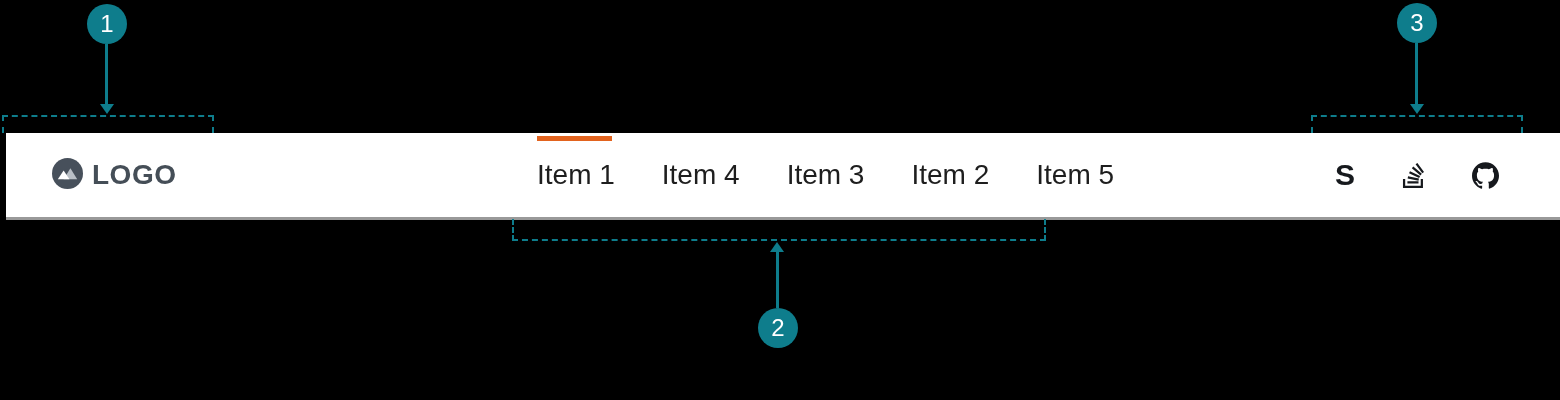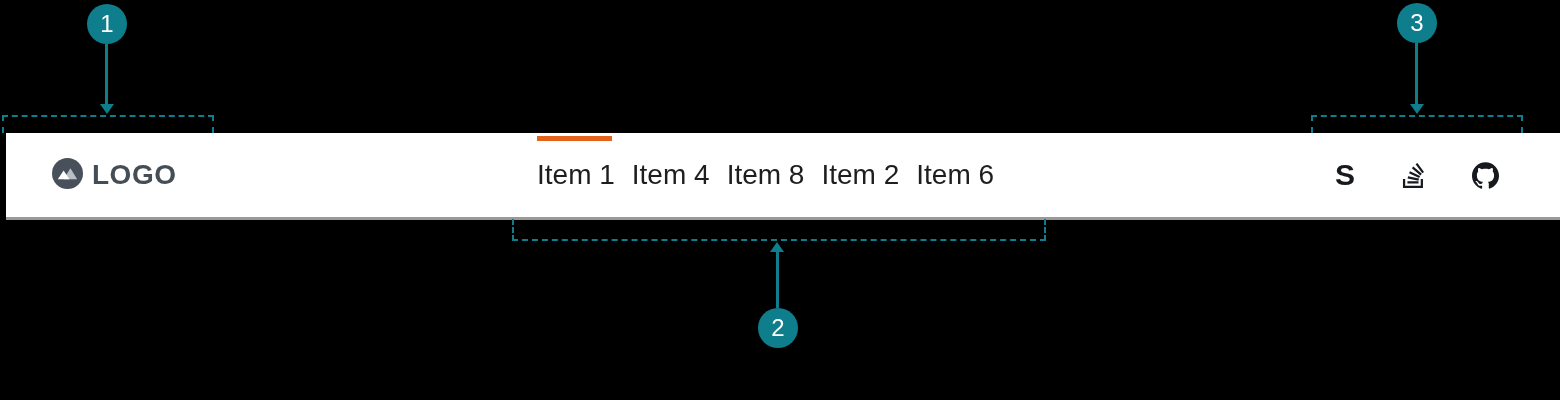--- a/index.html
+++ b/index.html
@@ -14,21 +14,21 @@
   }
   .logo{
     position:absolute;left:46px;top:0;height:100%;
     display:flex;align-items:center;cursor:pointer;
   }
   .logo-text{
     margin-left:9px;font-size:28px;font-weight:700;color:#454e57;letter-spacing:.5px;
   }
   .nav-items{
     position:absolute;left:531px;top:0;height:100%;
-    display:flex;align-items:center;gap:17px;list-style:none;margin:0;padding:0;
+    display:flex;align-items:center;gap:47px;list-style:none;margin:0;padding:0;
   }
   .nav-item{font-size:28px;color:#1e1e1e;cursor:pointer;white-space:nowrap;}
   .active-bar{
     position:absolute;left:531px;top:3px;width:75px;height:5px;background:#e2631e;
   }
   .social{
     position:absolute;left:1329px;top:0;height:100%;
     display:flex;align-items:center;gap:46px;
   }
   .social .glyph-s{font-size:30px;font-weight:700;color:#16191d;line-height:1;cursor:pointer;}
@@ -74,23 +74,23 @@
           <polygon points="12,22 19,10.5 26,22" fill="#b9bfc6"></polygon>
           <polygon points="6,22 12,13 18,22" fill="#ffffff"></polygon>
         </svg>
       </span>
       <span class="logo-text">LOGO</span>
     </div>
 
     <ul class="nav-items">
       <li class="nav-item">Item 1</li>
       <li class="nav-item">Item 4</li>
-      <li class="nav-item">Item 8</li>
+      <li class="nav-item">Item 3</li>
       <li class="nav-item">Item 2</li>
-      <li class="nav-item">Item 6</li>
+      <li class="nav-item">Item 5</li>
     </ul>
 
     <div class="social">
       <span class="glyph-s">S</span>
       <span>
         <svg width="25" height="25" viewBox="0 0 24 24" fill="#16191d">
           <path d="M15.725 0l-1.72 1.277 6.39 8.588 1.716-1.277L15.725 0zm-3.94 3.418l-1.369 1.644 8.225 6.85 1.369-1.644-8.225-6.85zm-3.15 4.465l-.905 1.94 9.702 4.517.904-1.94-9.701-4.517zm-1.85 4.86l-.44 2.093 10.473 2.201.44-2.092-10.473-2.203zM1.89 15.47V24h19.19v-8.53h-2.133v6.397H4.021v-6.396H1.89zm4.265 2.133v2.13h10.66v-2.13H6.154z"></path>
         </svg>
       </span>
       <span>

